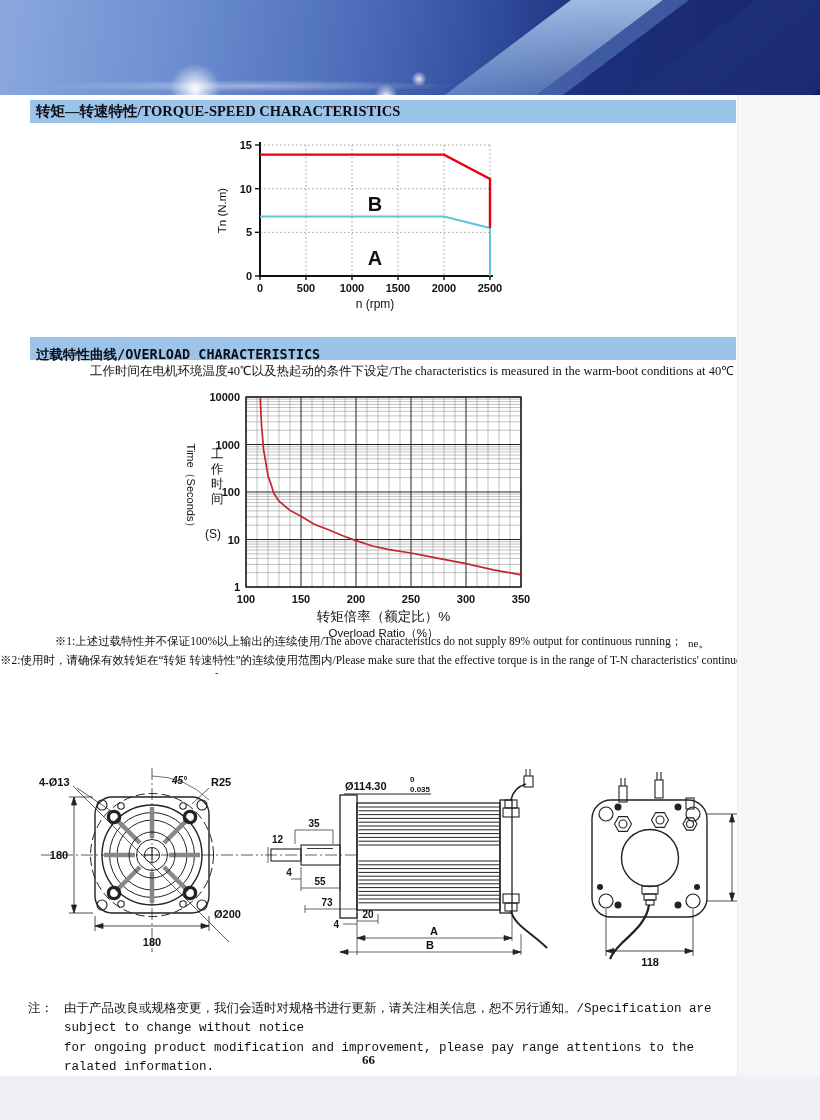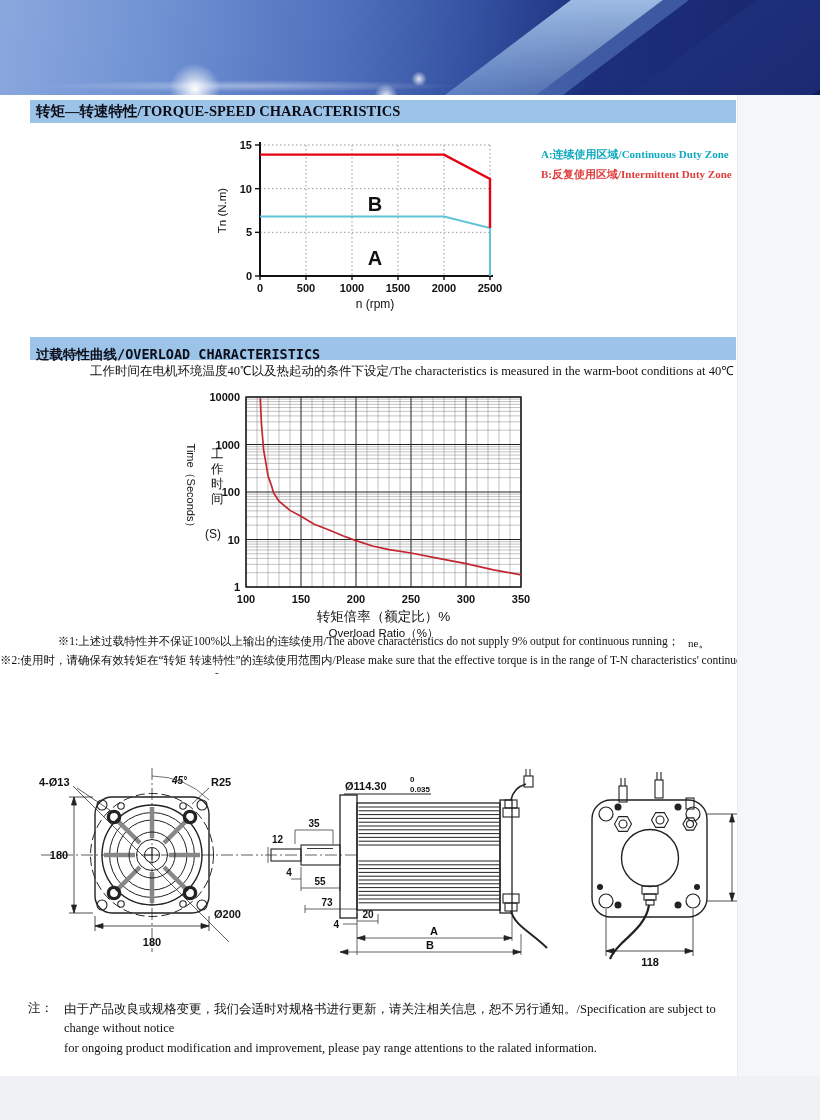--- a/index.html
+++ b/index.html
@@ -30,21 +30,21 @@
   .legend{position:absolute;left:541px;top:149px;font-family:"Liberation Serif",serif;
           font-weight:bold;font-size:11px;line-height:1;}
   .legend .lg{margin-bottom:9px;white-space:nowrap;}
   .subtitle{position:absolute;left:90px;top:362px;font-size:12.5px;white-space:nowrap;}
   .notes{position:absolute;left:0;top:634px;width:737px;text-align:center;font-size:11.5px;}
   .notes div{margin-bottom:4px;white-space:nowrap;}
   .stray-l{position:absolute;left:215px;top:666px;font-size:11px;}
   .stray-r{position:absolute;left:688px;top:636px;font-size:11px;}
   .footnote{position:absolute;left:28px;top:1000px;width:706px;display:flex;font-size:12.5px;}
   .fn-prefix{flex:0 0 36px;}
-  .fn-body{line-height:1.55;}
+  .fn-body{line-height:1.55;font-family:Liberation Mono, monospace;}
   .pagenum{position:absolute;left:0;top:1052px;width:737px;text-align:center;
            font-weight:bold;font-size:13px;}
   .right-strip{position:absolute;left:737px;top:95px;width:83px;height:1025px;background:#f5f6f8;border-left:1px solid #e9ebef;}
   .bottom-strip{position:absolute;left:0;top:1102px;width:737px;height:18px;background:#f5f6f8;}
   svg text{font-family:"Liberation Sans",sans-serif;fill:#111;}
   svg .dim{font-weight:bold;font-size:11px;}
   svg .dimsm{font-weight:bold;font-size:10px;}
 </style>
 </head>
 <body>
@@ -96,24 +96,20 @@
       <text x="39" y="58.66666666666667" text-anchor="end" font-size="11" font-weight="bold">10</text>
       <line x1="42" y1="11" x2="47" y2="11" stroke="#111" stroke-width="1.4"></line>
       <text x="39" y="15" text-anchor="end" font-size="11" font-weight="bold">15</text>
       <polyline points="47,82.61333333333334 231,82.61333333333334 277,93.96666666666667 277,142" fill="none" stroke="#5fc4d8" stroke-width="2"></polyline>
       <polyline points="47,20.60666666666667 231,20.60666666666667 277,45.06 277,93.96666666666667" fill="none" stroke="#e60012" stroke-width="2.4"></polyline>
       <text x="162" y="76.51333333333334" text-anchor="middle" font-size="20" font-weight="600" fill="#e60012">B</text>
       <text x="162" y="130.66" text-anchor="middle" font-size="20" font-weight="600" fill="#5fc4d8">A</text>
       <text x="13" y="76.5" text-anchor="middle" font-size="11.5" transform="rotate(-90 13 76.5)">Tn (N.m)</text>
       <text x="162" y="174" text-anchor="middle" font-size="12">n (rpm)</text>
     </svg>
-  <div class="legend">
-    <div class="lg" style="color: rgb(15, 169, 189);">A:连续使用区域/Continuous Duty Zone</div>
-    <div class="lg" style="color: rgb(224, 60, 60);">B:反复使用区域/Intermittent Duty Zone</div>
-  </div>
 
   <div class="secbar mono-title" style="top:337px">
     <span class="t">过载特性曲线/OVERLOAD CHARACTERISTICS</span>
   </div>
   <div class="subtitle">工作时间在电机环境温度40℃以及热起动的条件下设定/The characteristics is measured in the warm-boot conditions at 40℃；</div>
   <svg id="chart2" class="abs" style="left:173px;top:388px" width="388" height="256" viewBox="0 0 388 256">
       <line x1="73" y1="184.7010752059609" x2="348" y2="184.7010752059609" stroke="#777" stroke-width="0.45"></line>
       <line x1="73" y1="176.33674040081604" x2="348" y2="176.33674040081604" stroke="#777" stroke-width="0.45"></line>
       <line x1="73" y1="170.40215041192178" x2="348" y2="170.40215041192178" stroke="#777" stroke-width="0.45"></line>
       <line x1="73" y1="165.7989247940391" x2="348" y2="165.7989247940391" stroke="#777" stroke-width="0.45"></line>
@@ -189,21 +185,21 @@
       <text x="293" y="215" text-anchor="middle" font-size="11" font-weight="bold">300</text>
       <text x="348" y="215" text-anchor="middle" font-size="11" font-weight="bold">350</text>
       <polyline points="87.3,10.1 88.4,35.3 90.6,61.9 92.8,74.4 95.0,87.7 98.3,97.1 100.5,104.6 106.0,113.2 117.0,122.4 128.0,128.2 141.2,136.2 155.5,141.8 169.8,147.7 183.0,152.6 199.5,158.0 216.0,161.7 238.0,165.0 265.5,170.4 293.0,175.7 320.5,181.8 348.0,186.9" fill="none" stroke="#c2262e" stroke-width="1.7"></polyline>
       <text x="14" y="100" text-anchor="middle" font-size="11" font-family="Liberation Serif,serif" transform="rotate(90 14 100)">Time（Seconds）</text>
       <text x="38" y="70" font-size="12.5"><tspan x="38" dy="0">工</tspan><tspan x="38" dy="15">作</tspan><tspan x="38" dy="15">时</tspan><tspan x="38" dy="15">间</tspan></text>
       <text x="32" y="150" font-size="12">(S)</text>
       <text x="210.5" y="233" text-anchor="middle" font-size="13.5">转矩倍率（额定比）%</text>
       <text x="210.5" y="249" text-anchor="middle" font-size="11.5" font-family="Liberation Serif,serif">Overload Ratio（%）</text>
     </svg>
   <div class="notes">
-    <div>※1:上述过载特性并不保证100%以上输出的连续使用/The above characteristics do not supply 9% output for continuous running；</div>
+    <div>※1:上述过载特性并不保证100%以上输出的连续使用/The above characteristics do not supply 89% output for continuous running；</div>
     <div>※2:使用时，请确保有效转矩在“转矩 转速特性”的连续使用范围内/Please make sure that the effective torque is in the range of T-N characteristics' continuous duty zone</div>
   </div>
   <div class="stray-l">-</div>
   <div class="stray-r">ne。</div>
 
 
   <svg class="abs" style="left:33px;top:750px" width="235" height="223" viewBox="0 0 235 223">
     <g stroke="#333" fill="none" stroke-width=".8">
       <line x1="8" y1="105" x2="230" y2="105" stroke-dasharray="12,3,2,3"></line>
       <line x1="119" y1="18" x2="119" y2="202" stroke-dasharray="12,3,2,3"></line>
@@ -399,16 +395,17 @@
     <text class="dim" x="80" y="206" font-size="11.5" text-anchor="middle">118</text>
   </svg>
 
   <div class="footnote">
     <span class="fn-prefix">注：</span>
     <span class="fn-body">
       <span>由于产品改良或规格变更，我们会适时对规格书进行更新，请关注相关信息，恕不另行通知。/Specification are subject to change without notice</span><br>
       <span>for ongoing product modification and improvement, please pay range attentions to the ralated information.</span>
     </span>
   </div>
+  <div class="pagenum">66</div>
 
   <div class="right-strip"></div>
   <div class="bottom-strip"></div>
 </div>
 
 </body></html>

